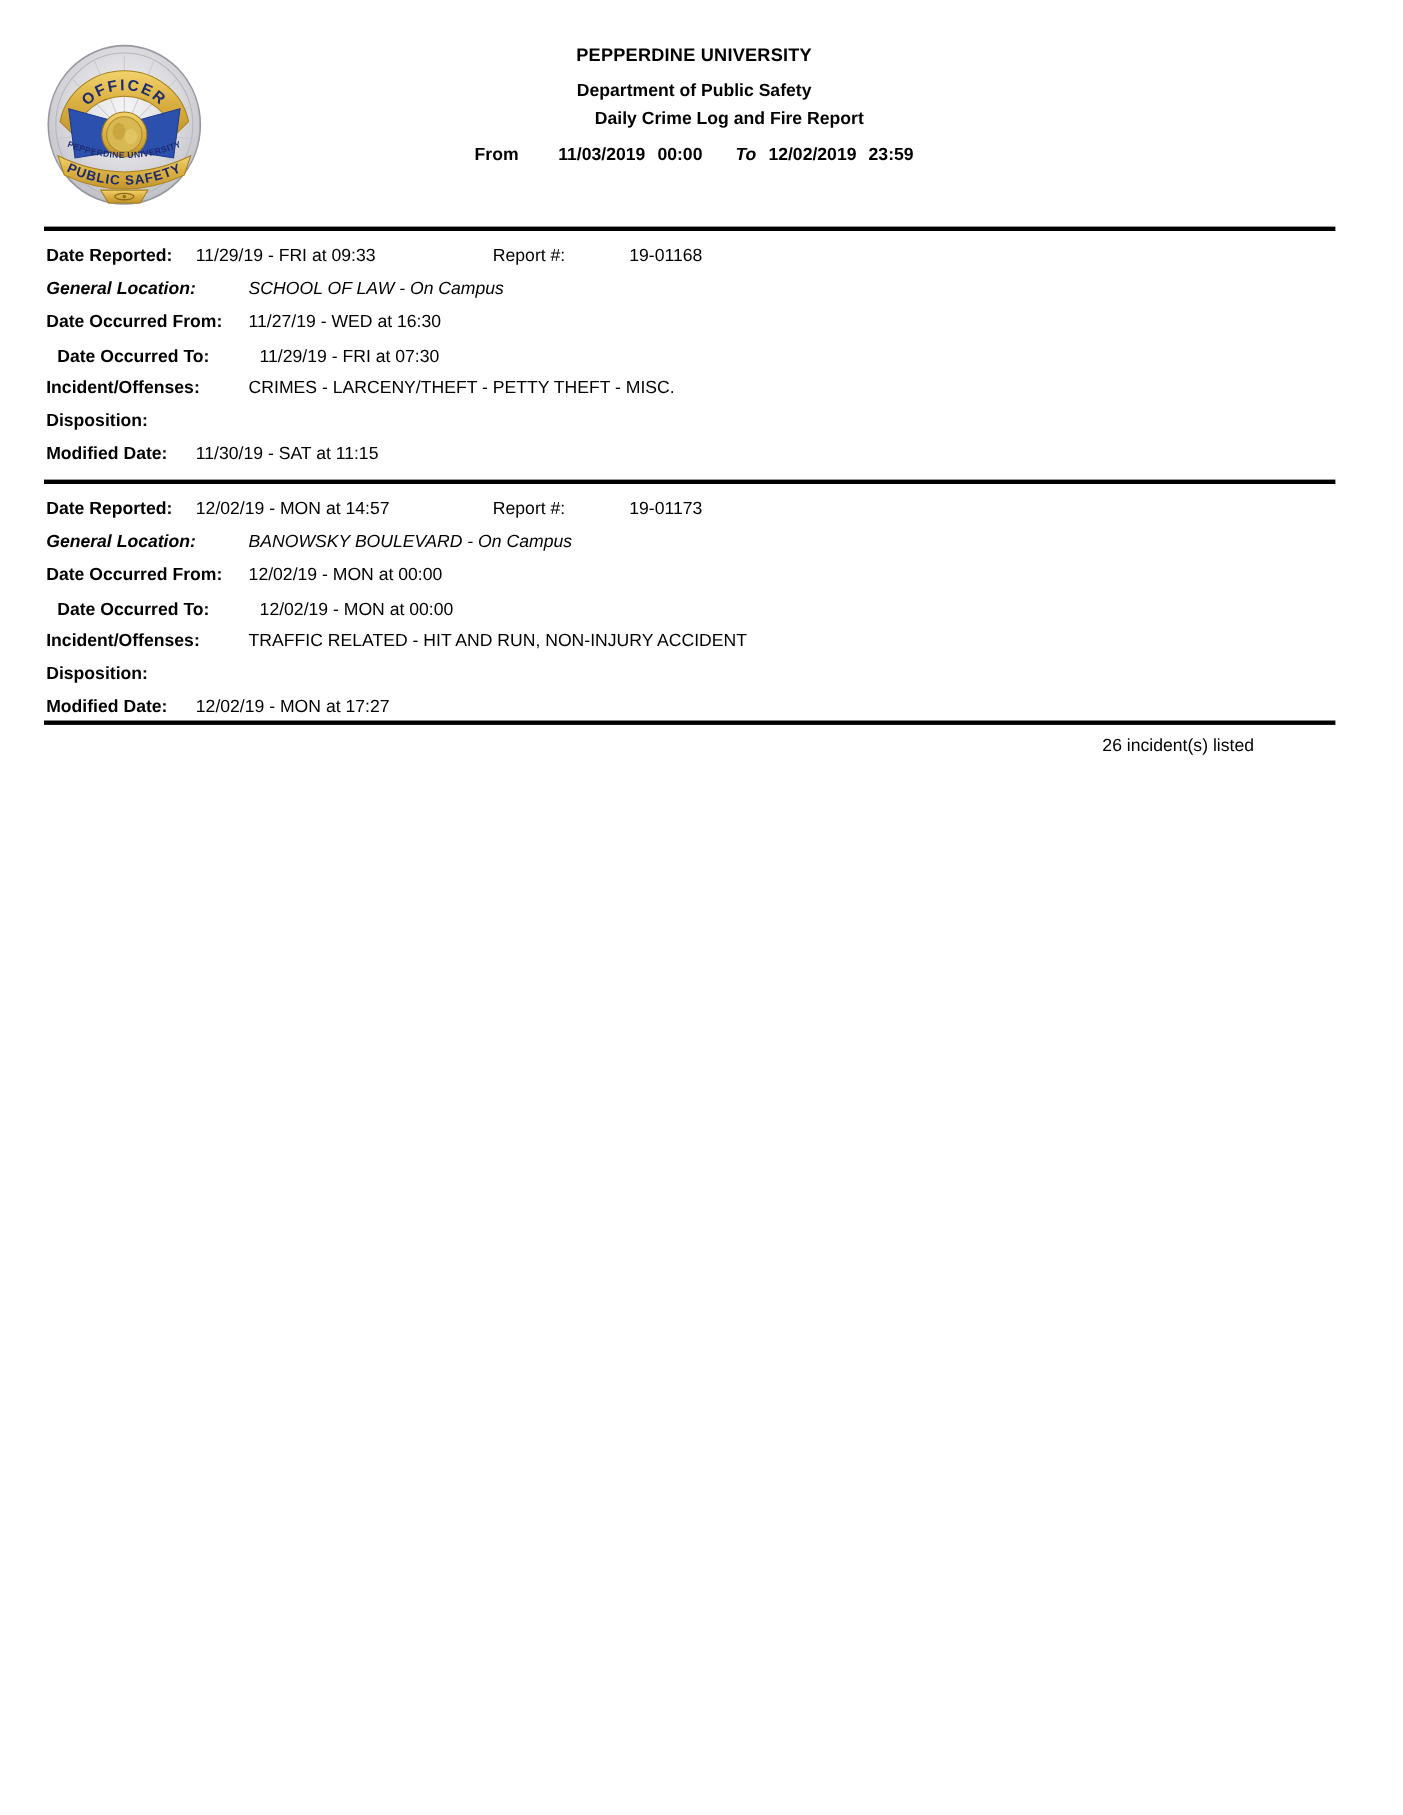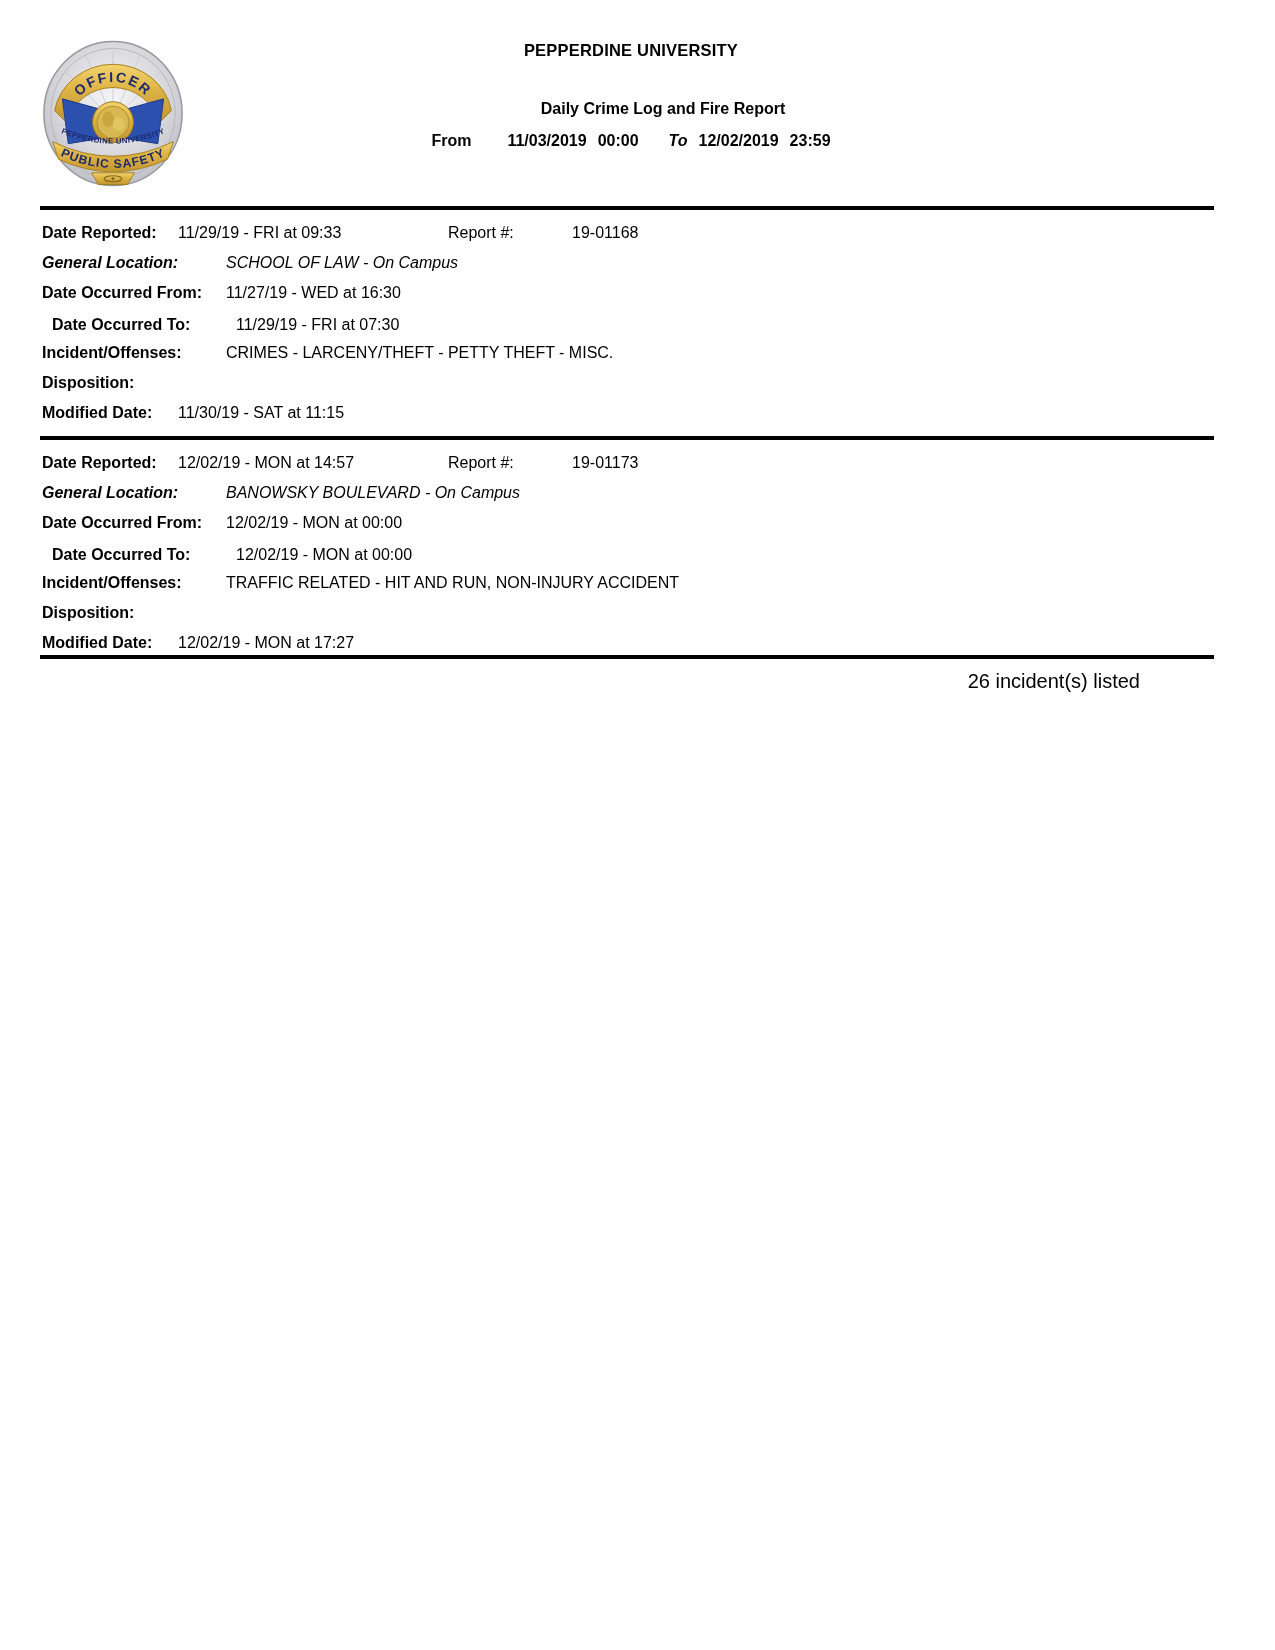--- a/index.html
+++ b/index.html
@@ -76,21 +76,21 @@
   .val-near { position: absolute; left: 178px; }
   .val-far  { position: absolute; left: 226px; }
   .rep-lbl  { position: absolute; left: 448px; font-weight: normal; }
   .rep-val  { position: absolute; left: 572px; }
 
   
   .footer-count {
     position: absolute;
     top: 670px;
     right: 135px;
-    font-size: 20px;
+    font-size: 16px;
   }
 </style>
 </head>
 <body>
 
 <div class="page">
 
   <div class="badge-wrap">
     <svg viewBox="0 0 150 155" width="146" height="152" xmlns="http://www.w3.org/2000/svg">
       <defs>
@@ -152,20 +152,21 @@
         <textPath href="#pSafety" startOffset="50%" text-anchor="middle">PUBLIC SAFETY</textPath>
       </text>
 
       <path d="M 53 140 L 97 140 L 90 152 L 60 152 Z" fill="url(#gGold)" stroke="#a5801f" stroke-width="1"></path>
       <ellipse cx="75" cy="146" rx="9" ry="3" fill="none" stroke="#8a6c1c" stroke-width="1.2"></ellipse>
       <circle cx="75" cy="146" r="1.6" fill="#8a6c1c"></circle>
     </svg>
   </div>
 
   <div class="hdr-line hdr-1">PEPPERDINE UNIVERSITY</div>
+  <div class="hdr-line hdr-2">Department of Public Safety</div>
   <div class="hdr-line hdr-3">Daily Crime Log and Fire Report</div>
   <div class="hdr-line hdr-4">
     <span>From</span><span class="gap-lg">11/03/2019</span><span class="gap-sm">00:00</span><span class="gap-md">To</span><span class="gap-sm">12/02/2019</span><span class="gap-sm">23:59</span>
   </div>
 
   <div class="rule rule-1"></div>
   <div class="rule rule-2"></div>
   <div class="rule rule-3"></div>
 
   <section class="record record-1">

